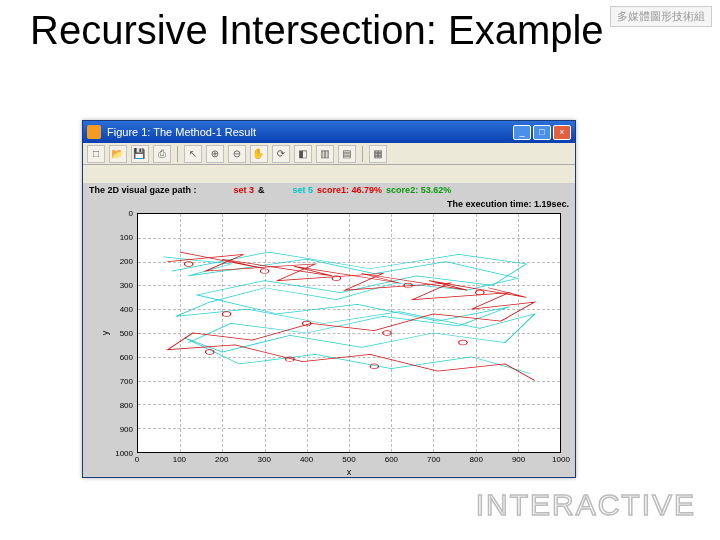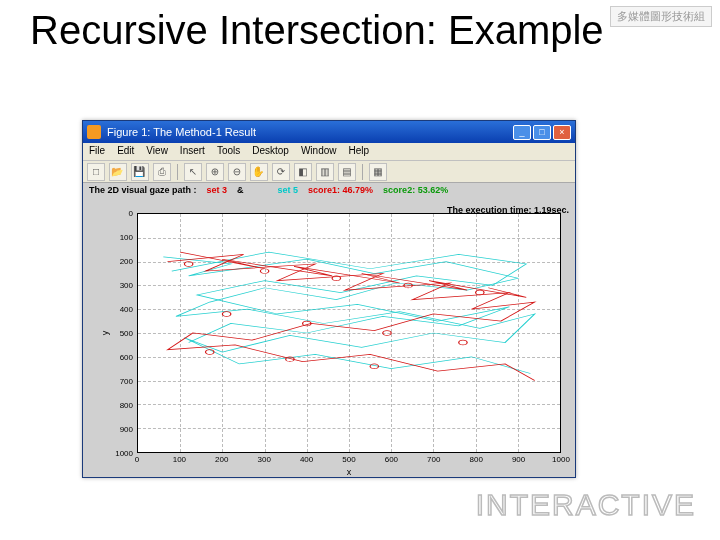--- a/index.html
+++ b/index.html
@@ -98,25 +98,25 @@
     left: 0; top: 62px; right: 0; bottom: 0;
     background: #d0d0d0;
   }
   .plot-info-bar {
     position: absolute;
     left: 0; top: 0; right: 0;
     height: 26px;
     background: #d0d0d0;
     font-size: 9px; font-weight: bold;
     padding: 2px 6px;
-    display: flex; gap: 10px; flex-wrap: wrap;
+    display: flex; gap: 4px; flex-wrap: wrap;
     align-items: center;
   }
   .plot-info-bar .black { color:#000; }
-  .plot-info-bar .red1 { color:#d00; }
+  .plot-info-bar .red1 { color:#d00;margin-left:33px; }
   .plot-info-bar .cyan { color:#00c8c8;margin-left:24px; }
   .plot-info-bar .red2 { color:#d00;text-align:right; }
   .plot-info-bar .green { color:#0a9a0a; }
   .plot-info-bar .time { color:#000; margin-left:auto; }
   .axes-box {
     position: absolute;
     left: 54px; top: 30px;
     width: 424px; height: 240px;
     background: #fff;
     border: 1px solid #000;
@@ -159,30 +159,20 @@
   <div class="titlebar">
     <div class="tb-icon"></div>
     <span>Figure 1: The Method-1 Result</span>
     <div class="winbtns">
       <div class="winbtn min">_</div>
       <div class="winbtn max">□</div>
       <div class="winbtn close">×</div>
     </div>
   </div>
 
-  <div class="menubar">
-    <span>File</span>
-    <span>Edit</span>
-    <span>View</span>
-    <span>Insert</span>
-    <span>Tools</span>
-    <span>Desktop</span>
-    <span>Window</span>
-    <span>Help</span>
-  </div>
 
   <div class="toolbar">
     <div class="tb-btn">□</div>
     <div class="tb-btn">📂</div>
     <div class="tb-btn">💾</div>
     <div class="tb-btn">⎙</div>
     <div class="tb-sep"></div>
     <div class="tb-btn">↖</div>
     <div class="tb-btn">⊕</div>
     <div class="tb-btn">⊖</div>

